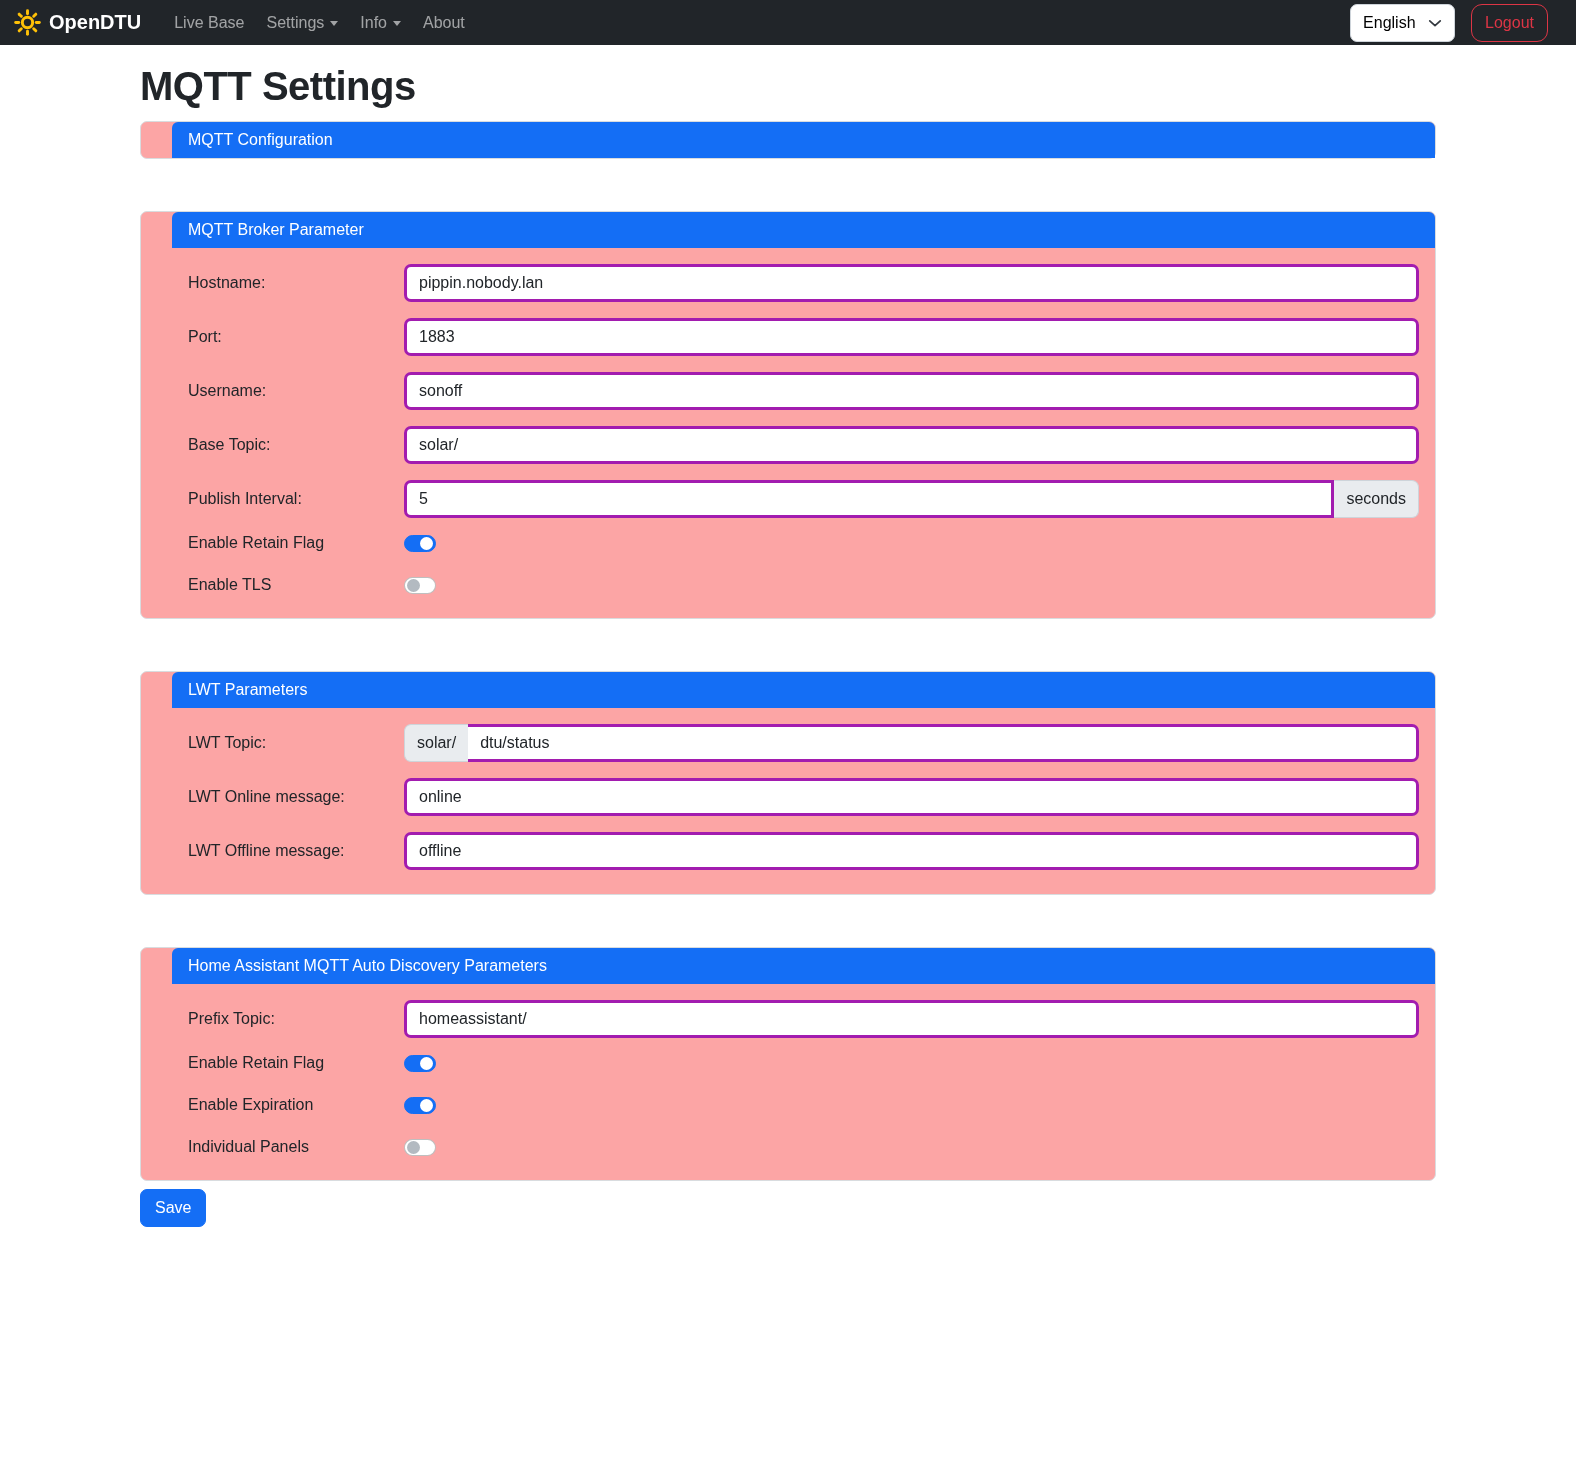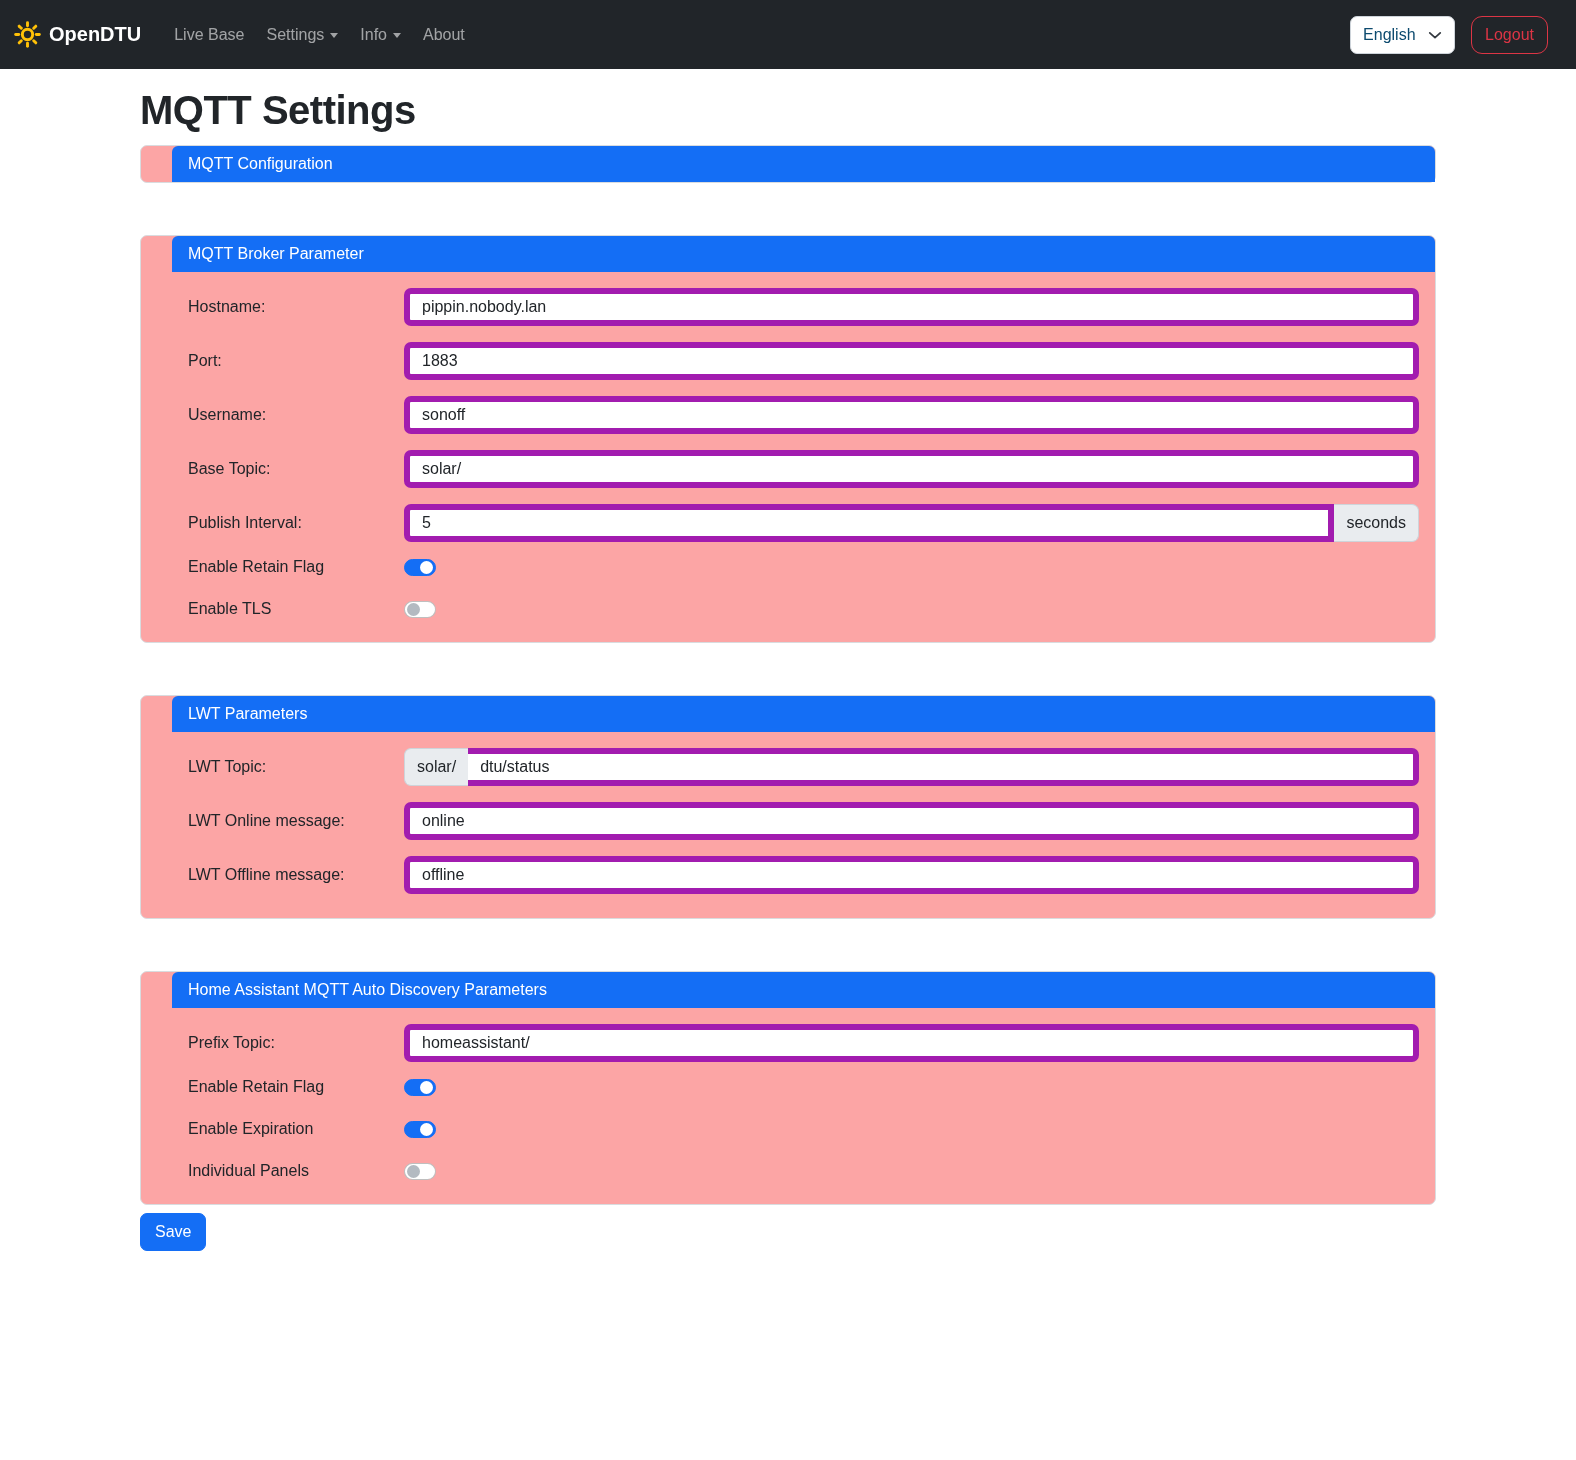--- a/index.html
+++ b/index.html
@@ -7,21 +7,21 @@
   body {
     font-family: "Liberation Sans", "DejaVu Sans", sans-serif;
     background: #ffffff;
     color: #212529;
     font-size: 16px;
     min-height: 1460px;
   }
 
   
   .navbar {
-    height: 69px;
+    height: 45px;
     background: #212529;
     display: flex;
     align-items: center;
     padding: 0 28px 0 14px;
   }
   .brand {
     display: flex;
     align-items: center;
     gap: 8px;
     color: #ffffff;
@@ -62,21 +62,21 @@
     background: #ffffff;
     border: 1px solid #ced4da;
     border-radius: 7px;
     height: 38px;
     width: 105px;
     display: flex;
     align-items: center;
     justify-content: space-between;
     padding: 0 12px;
     font-size: 16px;
-    color: #0c4a6e;
+    color: #000000;
     cursor: pointer;
   }
   .logout-btn {
     background: transparent;
     border: 1px solid #dc3545;
     color: #dc3545;
     border-radius: 11px;
     height: 38px;
     padding: 0 13px;
     font-size: 16px;
@@ -124,21 +124,21 @@
     flex: 0 0 216px;
     font-size: 16px;
     color: #212529;
   }
   .lbl.wide { flex: 0 0 431px; }
   .ctl { flex: 1; display: flex; align-items: center; }
 
   .text-input {
     width: 100%;
     height: 38px;
-    border: 6px solid #a21caf;
+    border: 3px solid #a21caf;
     border-radius: 7px;
     padding: 6px 12px;
     font-size: 16px;
     font-family: inherit;
     color: #212529;
     background: #fff;
     outline: none;
   }
   .input-group { display: flex; width: 100%; }
   .input-group .text-input.grp-first {

